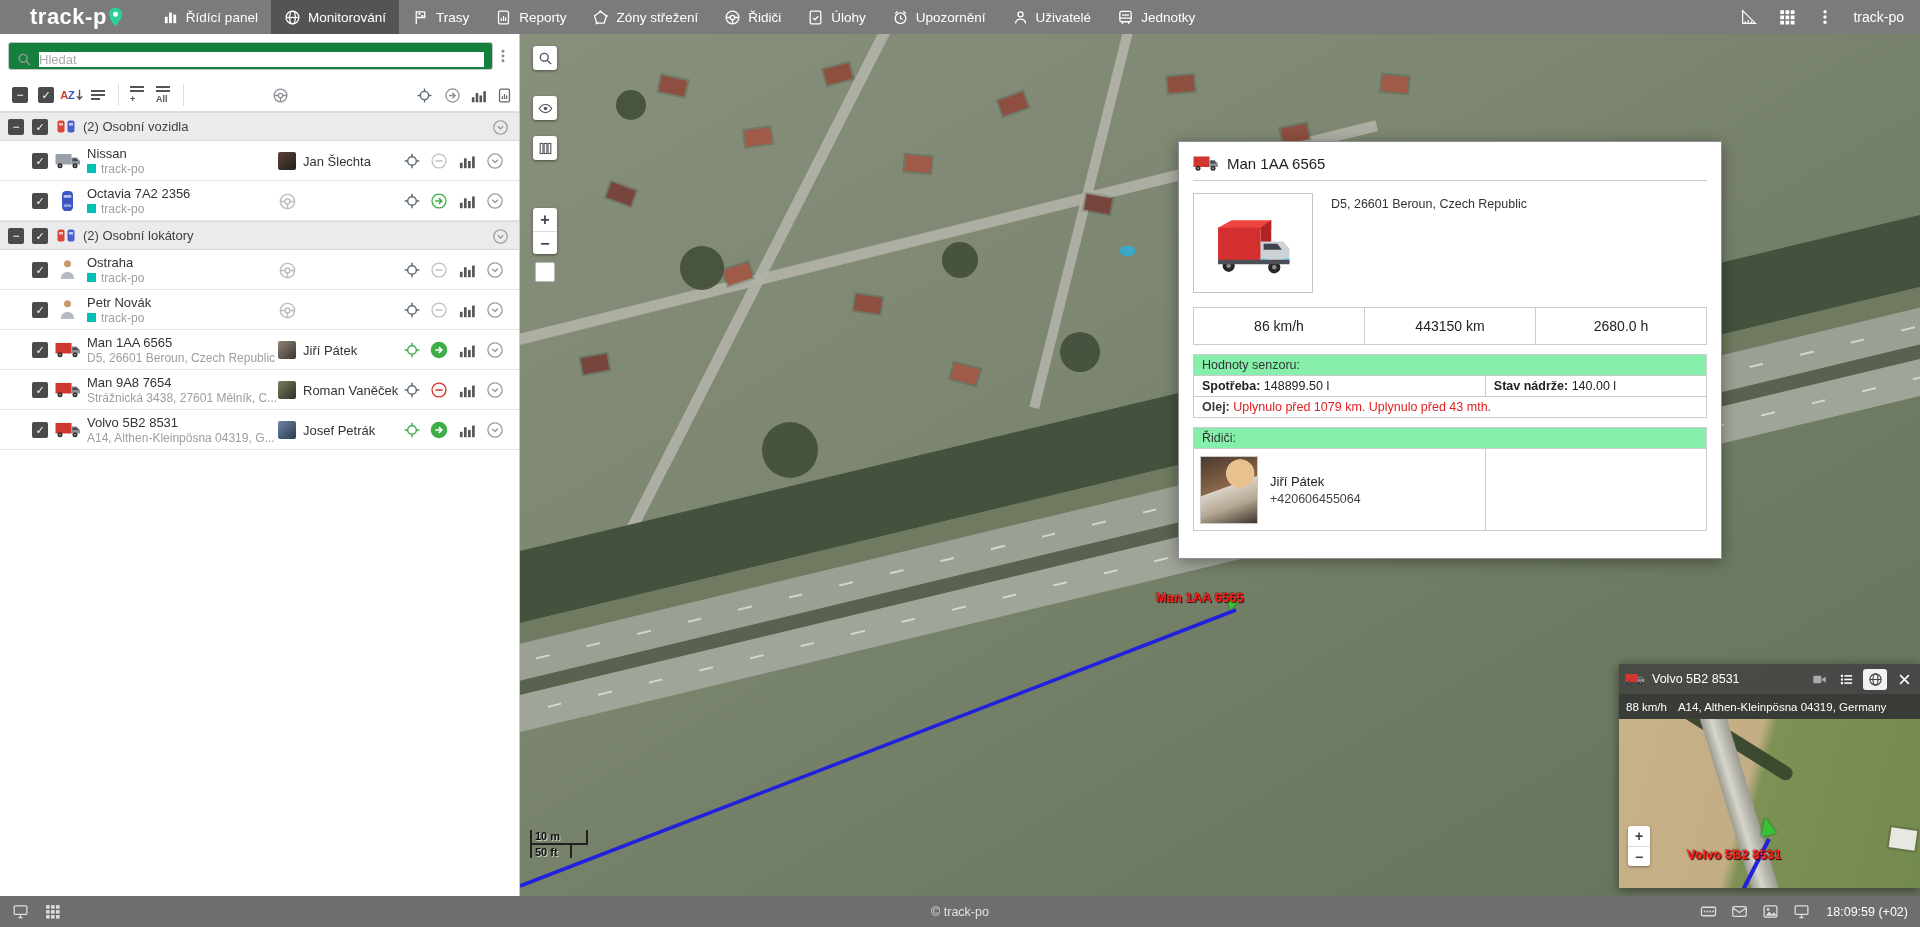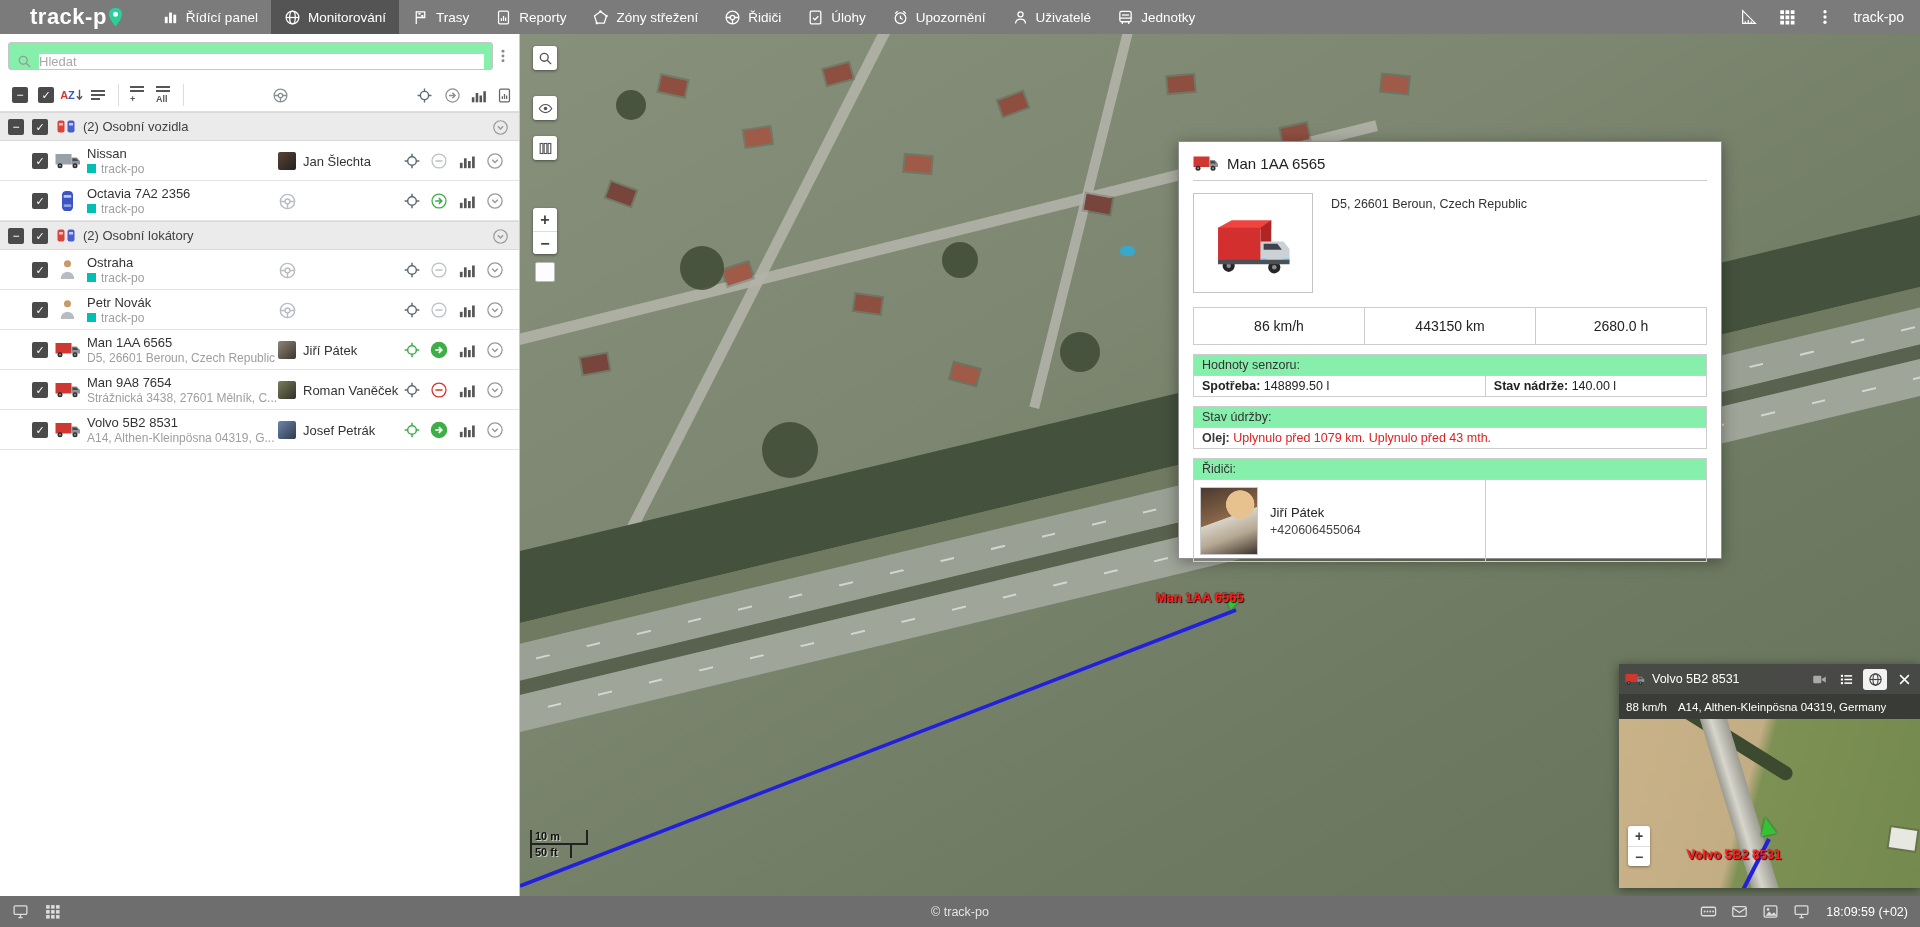--- a/index.html
+++ b/index.html
@@ -18,21 +18,21 @@
   .nav-item svg { width:17px; height:17px; color:#fff; }
   .nav-item.active { background:#545454; }
   .topbar-right { margin-left:auto; display:flex; align-items:center; gap:10px; padding-right:16px; color:#fff; }
   .tb-btn { width:28px; height:28px; display:flex; align-items:center; justify-content:center; cursor:pointer; }
   .tb-btn svg { width:18px; height:18px; color:#fff; }
   .brand-right { font-size:14px; color:#fff; margin-left:4px; }
 
   
   .sidebar { position:absolute; left:0; top:34px; width:520px; height:862px; background:#fff; border-right:1px solid #c9c9c9; z-index:40; }
   .search-row { height:44px; display:flex; align-items:center; padding:0 6px 0 8px; }
-  .search-box { flex:1; height:28px; border:1px solid #c6c6c6; border-radius:3px; display:flex; align-items:flex-end; padding:0 8px; background:#86efac; }
+  .search-box { flex:1; height:28px; border:1px solid #c6c6c6; border-radius:3px; display:flex; align-items:flex-start; padding:9px 8px; background:#15803d; }
   .search-box svg { width:15px; height:15px; color:#9a9a9a; margin-right:7px; }
   .search-input { border:none; outline:none; flex:1; font-size:13px; font-family:"Liberation Sans",sans-serif; color:#444; }
   .search-input::placeholder { color:#a9a9a9; }
   .search-kebab { width:20px; display:flex; justify-content:center; cursor:pointer; }
   .search-kebab svg { width:16px; height:16px; color:#8a8a8a; }
 
   .tools-row { position:relative; height:34px; border-bottom:1px solid #ddd; display:flex; align-items:center; padding-left:8px; }
   .tool { display:flex; align-items:center; justify-content:center; min-width:24px; height:24px; margin-right:2px; cursor:pointer; color:#555; }
   .tool svg { width:17px; height:17px; }
   .vdiv { width:1px; height:22px; background:#ddd; margin:0 6px; }
@@ -881,21 +881,20 @@
       <div class="pp-stats">
         <div class="pp-stat">86 km/h</div>
         <div class="pp-stat">443150 km</div>
         <div class="pp-stat">2680.0 h</div>
       </div>
       <div class="pp-sec">Hodnoty senzoru:</div>
       <div class="pp-cells">
         <div class="pp-cell w1"><b>Spotřeba:</b><span> 148899.50 l</span></div>
         <div class="pp-cell w2"><b>Stav nádrže:</b><span> 140.00 l</span></div>
       </div>
-      <div class="pp-sec">Stav údržby:</div>
       <div class="pp-maint">
         <b>Olej:</b><span class="red-text"> Uplynulo před 1079 km. Uplynulo před 43 mth.</span>
       </div>
       <div class="pp-sec">Řidiči:</div>
       <div class="pp-drivers">
         <div class="pp-drv-left">
           <div class="drv-photo"></div>
           <div>
             <div class="drv-name">Jiří Pátek</div>
             <div class="drv-phone">+420606455064</div>

